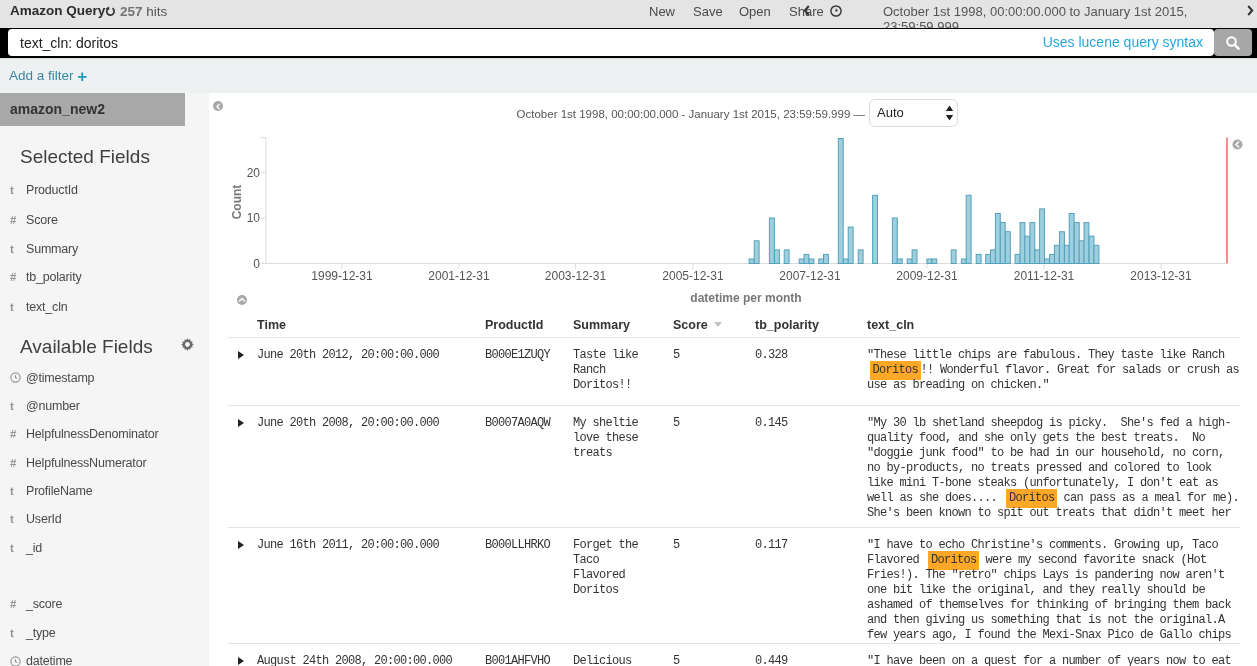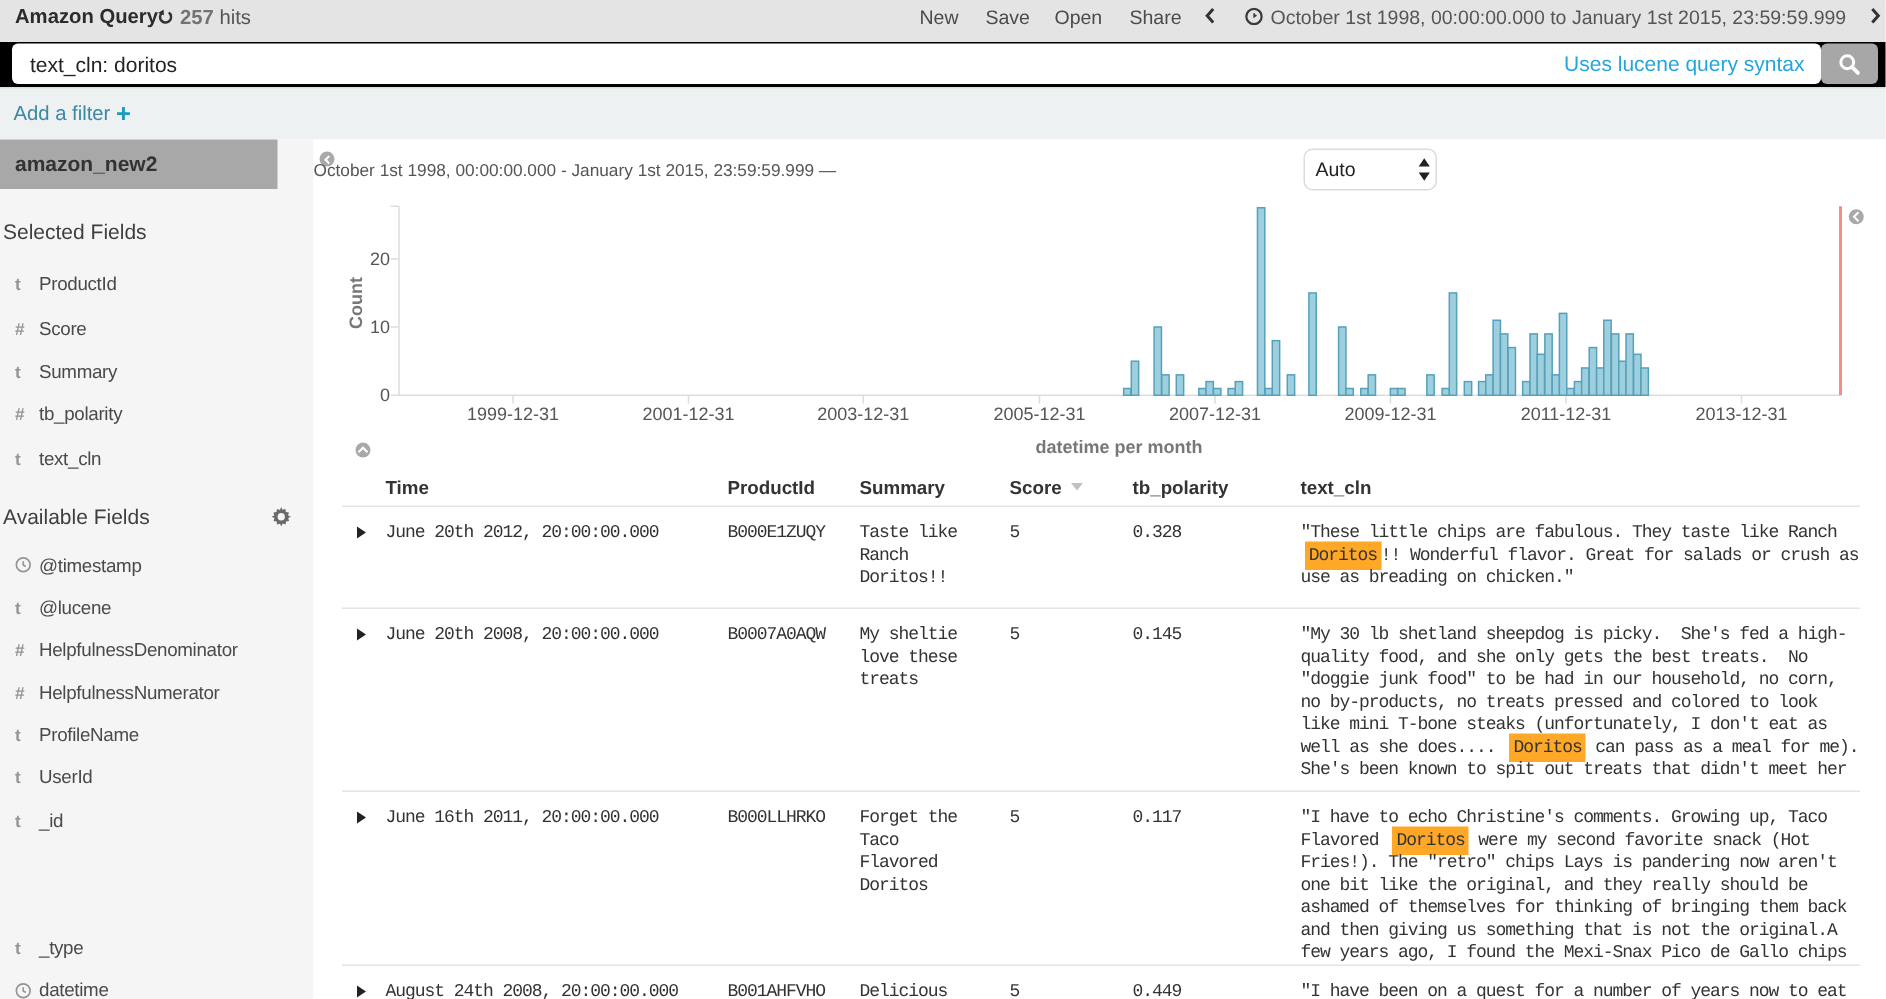--- a/index.html
+++ b/index.html
@@ -1,39 +1,39 @@
 <!DOCTYPE html>
 <html><head><meta charset="utf-8">
 <style>
 * { margin:0; padding:0; box-sizing:border-box; }
 html,body { width:1257px; height:666px; overflow:hidden; background:#fff;
   font-family:"Liberation Sans",sans-serif; }
 .navbar { position:absolute; left:0; top:0; width:1257px; height:40px; background:#e4e4e4; }
 .brand { position:absolute; left:10px; top:3px; font-size:13.5px; font-weight:bold; color:#2b2b2b; }
 .hits { position:absolute; left:120px; top:3.5px; font-size:13.5px; color:#555; }
 .hits b { color:#737373; }
-.nmenu { position:absolute; top:3.5px; font-size:13px; color:#4a4a4a; }
+.nmenu { position:absolute; top:3.5px; font-size:13px; color:#4a4a4a;margin-left:36px; }
 .querybar { position:absolute; left:0; top:28px; width:1257px; height:30px; background:#000000; }
 .qinput { position:absolute; left:8px; top:0.5px; width:1206px; height:27px; background:#fff; border-radius:4px; }
 .qtext { position:absolute; left:12px; top:6px; font-size:14px; color:#222; }
 .lucene { position:absolute; right:11px; top:5px; font-size:14px; color:#24a6dc; }
 .qbtn { position:absolute; left:1214px; top:0.5px; width:38px; height:27px; background:#a7a7a7; border-radius:4px; }
 .filterbar { position:absolute; left:0; top:58px; width:1257px; height:35px; background:#edf1f2; border-top:1px solid #d9dddd; }
 .addfilter { position:absolute; left:9px; top:9px; font-size:13.5px; color:#3d87a4;text-align:right; }
 .addfilter b { color:#1a9cbc; font-weight:bold; font-size:17px; line-height:13px; vertical-align:-1.5px; }
 .sidebar { position:absolute; left:0; top:93px; width:209px; height:573px; background:#f5f5f5; }
 .sidehdr { position:absolute; left:0; top:0; width:185px; height:33px; background:#a8a8a8; }
 .sidehdr span { position:absolute; left:10px; top:8px; font-weight:bold; font-size:14px; color:#333; }
-.fgroup { position:absolute; left:2px; font-size:14px; color:#3f3f3f; }
+.fgroup { position:absolute; left:20px; font-size:19px; color:#3f3f3f; }
 .frow { position:absolute; left:10px; width:195px; height:20px; }
 .ficon { display:inline-block; width:16px; color:#949494; font-size:11.5px; font-weight:bold; }
 .flab { font-size:12.5px; letter-spacing:-0.2px; color:#4a4a4a; }
 .gear { position:absolute; left:181px; top:245px; }
 .main { position:absolute; left:209px; top:93px; width:1048px; height:573px; background:#fff; }
-.ctitle { position:absolute; left:0px; top:15px; width:656px; text-align:left; font-size:11.5px; color:#555; }
+.ctitle { position:absolute; left:0px; top:15px; width:656px; text-align:right; font-size:11.5px; color:#555; }
 .csel { position:absolute; left:660px; top:5.5px; width:89px; height:28px; background:#fff; border:1.5px solid #d8dddf; border-radius:6px; }
 .csel span { position:absolute; left:7px; top:5px; font-size:13px; color:#222; }
 .circbtn { position:absolute; border-radius:50%; background:#a9a9a9; }
 .th { position:absolute; font-size:12.5px; font-weight:bold; color:#333; }
 .sort { display:inline-block; margin-left:6px; vertical-align:2px;
   border-left:4px solid transparent; border-right:4px solid transparent; border-top:5px solid #c0c0c0; }
 .hline { position:absolute; left:228px; width:1012px; height:1px; background:#e4e4e4; }
 .mt { position:absolute; font-family:"Liberation Mono",monospace; font-size:12px; letter-spacing:-0.7px; line-height:15px; color:#333; white-space:pre; }
 .mt mark { background:#ffa726; color:#333; padding:2px 2.5px 3px 3px; margin-left:2.5px; }
 .exp { position:absolute; width:0; height:0; border-top:4px solid transparent; border-bottom:4px solid transparent; border-left:6px solid #222; }
@@ -90,26 +90,27 @@
 
   <div class="fgroup" style="top:243px">Available Fields</div>
   <svg class="gear" width="13" height="13" viewBox="0 0 16 16">
     <path fill="#6a6a6a" d="M8 0l1 2.3 2.4-.7.4 2.5 2.5.4-.7 2.4L16 8l-2.3 1 .7 2.4-2.5.4-.4 2.5-2.4-.7L8 16l-1-2.3-2.4.7-.4-2.5-2.5-.4.7-2.4L0 8l2.3-1-.7-2.4 2.5-.4.4-2.5 2.4.7z"></path>
     <circle cx="8" cy="8" r="3" fill="#f5f5f5"></circle>
   </svg>
 <div class="frow" style="top:274.5px"><span class="ficon"><svg width="11" height="11" viewBox="0 0 11 11" style="vertical-align:-1.5px">
           <circle cx="5.5" cy="5.5" r="4.6" fill="none" stroke="#949494" stroke-width="1.1"></circle>
           <path d="M5.5 3.2 V5.7 L7.2 6.6" fill="none" stroke="#949494" stroke-width="1.1"></path>
         </svg></span><span class="flab">@timestamp</span></div>
-<div class="frow" style="top:302.9px"><span class="ficon">t</span><span class="flab">@lucene</span></div>
+<div class="frow" style="top:302.9px"><span class="ficon">t</span><span class="flab">@number</span></div>
 <div class="frow" style="top:331.2px"><span class="ficon">#</span><span class="flab">HelpfulnessDenominator</span></div>
 <div class="frow" style="top:359.6px"><span class="ficon">#</span><span class="flab">HelpfulnessNumerator</span></div>
 <div class="frow" style="top:387.9px"><span class="ficon">t</span><span class="flab">ProfileName</span></div>
 <div class="frow" style="top:416.3px"><span class="ficon">t</span><span class="flab">UserId</span></div>
 <div class="frow" style="top:444.6px"><span class="ficon">t</span><span class="flab">_id</span></div>
+<div class="frow" style="top:501.3px"><span class="ficon">#</span><span class="flab">_score</span></div>
 <div class="frow" style="top:529.7px"><span class="ficon">t</span><span class="flab">_type</span></div>
 <div class="frow" style="top:558px"><span class="ficon"><svg width="11" height="11" viewBox="0 0 11 11" style="vertical-align:-1.5px">
           <circle cx="5.5" cy="5.5" r="4.6" fill="none" stroke="#949494" stroke-width="1.1"></circle>
           <path d="M5.5 3.2 V5.7 L7.2 6.6" fill="none" stroke="#949494" stroke-width="1.1"></path>
         </svg></span><span class="flab">datetime</span></div>
 
 </div>
 <div class="main">
   <div class="circbtn" style="left:4px;top:8px;width:10px;height:10px"></div>
   <svg style="position:absolute;left:5.5px;top:9.5px" width="7" height="7" viewBox="0 0 7 7">

